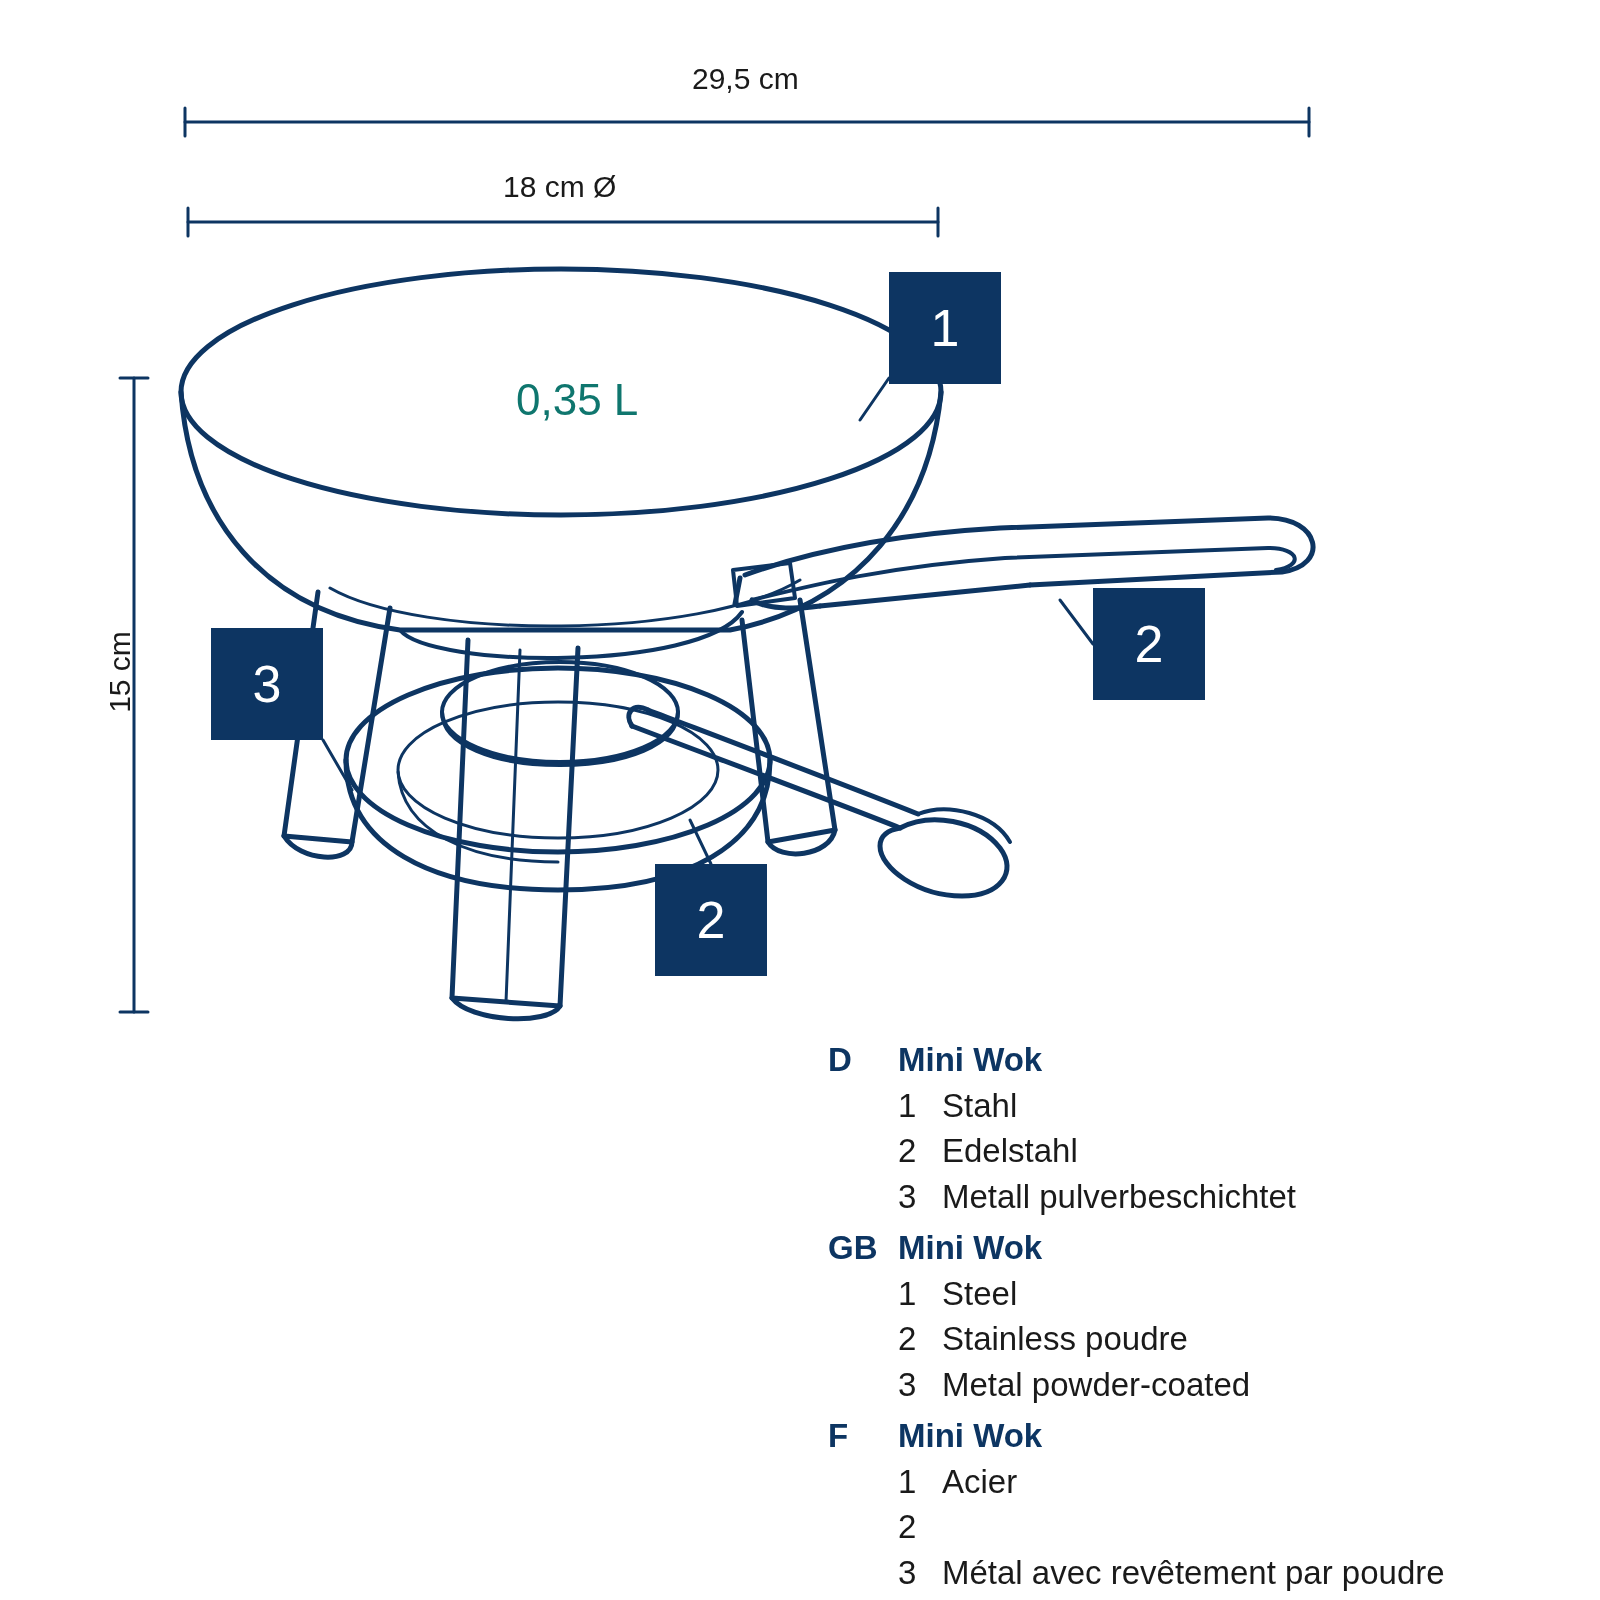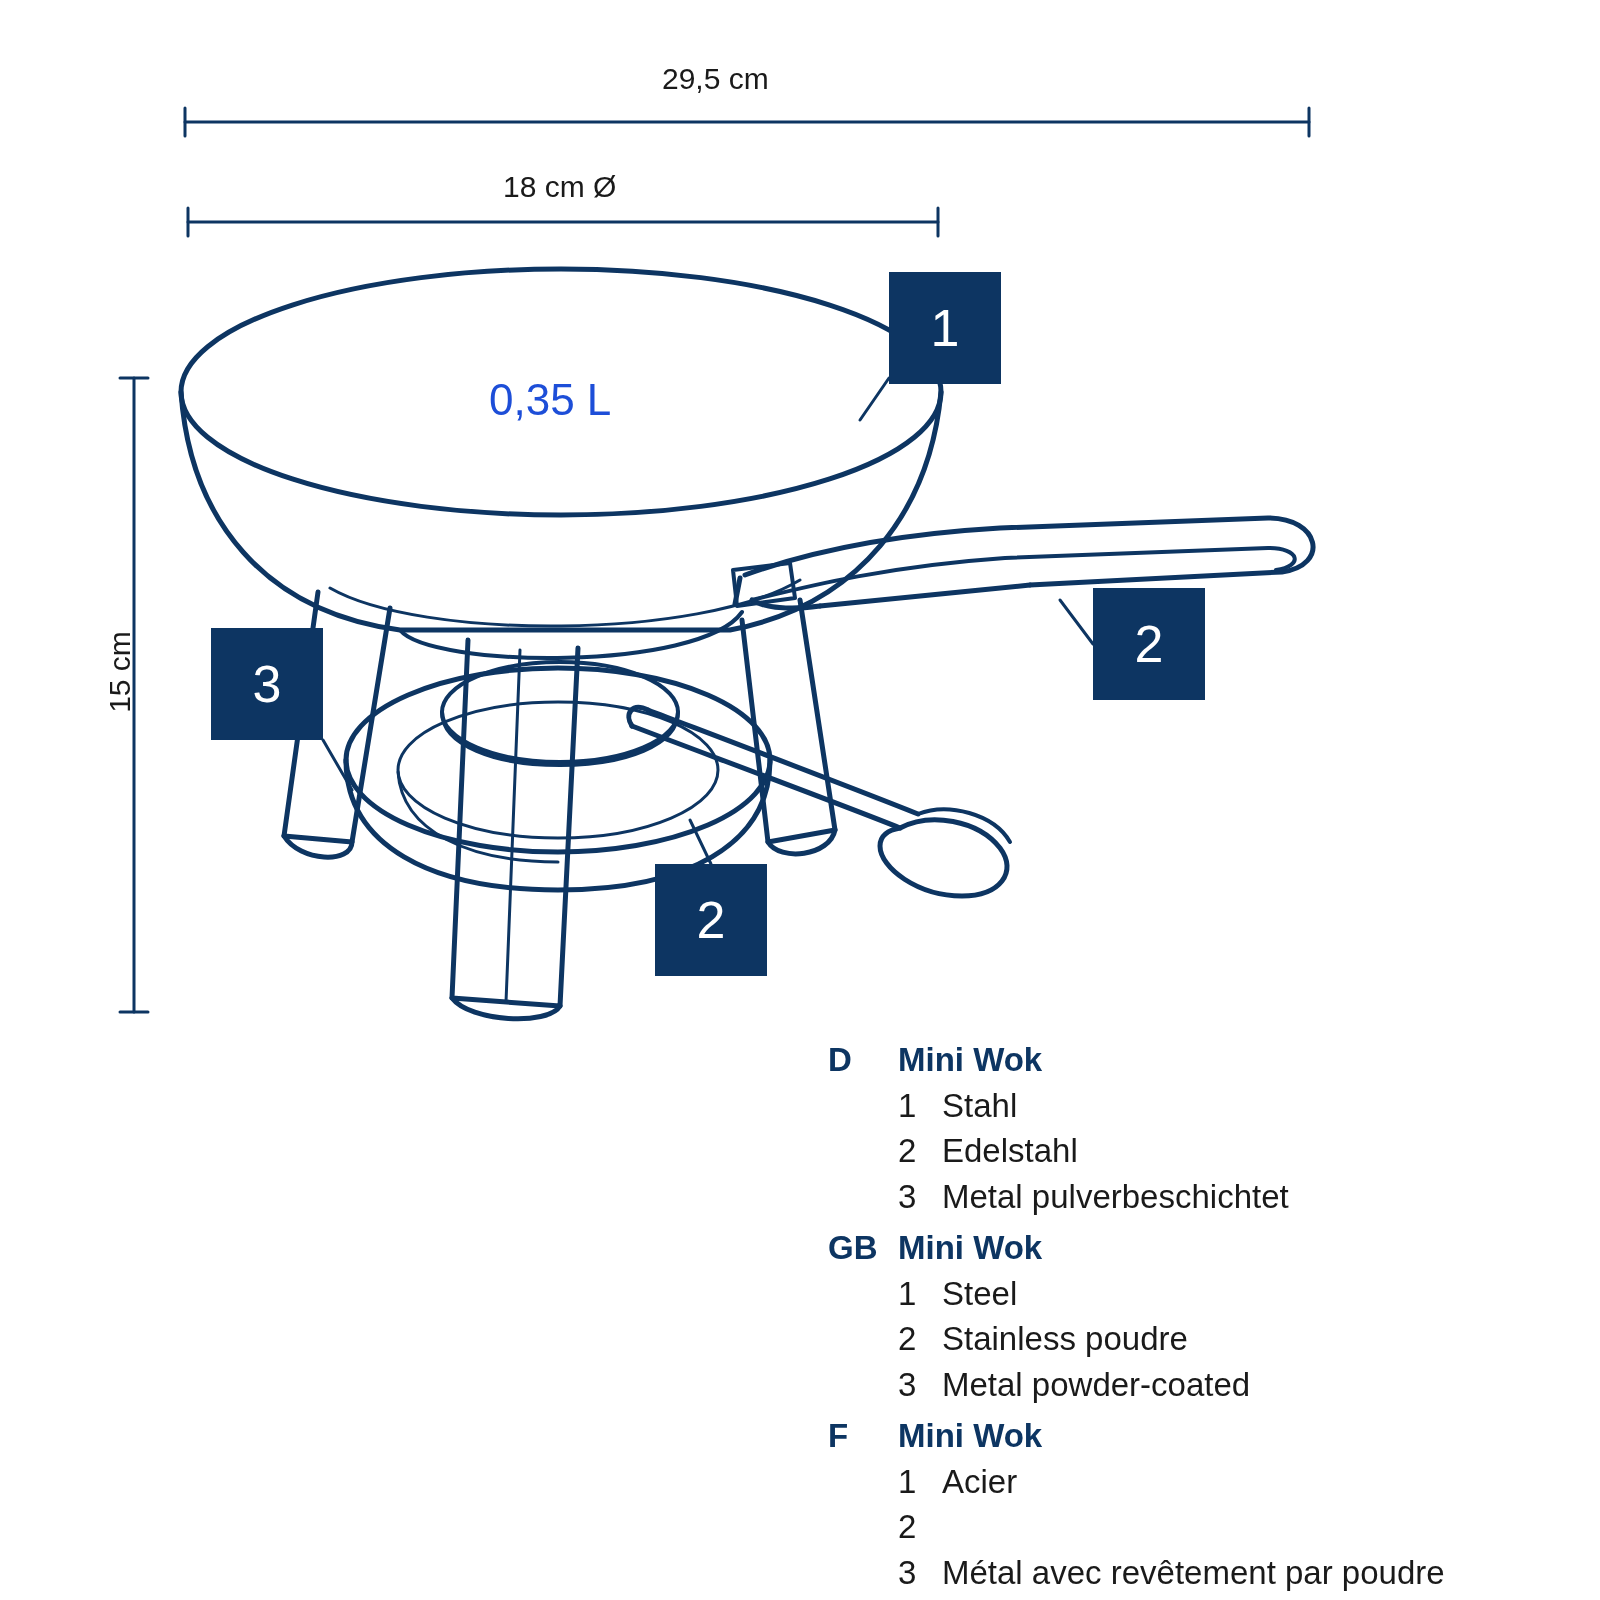--- a/index.html
+++ b/index.html
@@ -29,41 +29,41 @@
   }
 
   
   .dim-label {
     position: absolute;
     font-size: 30px;
     color: #1a1a1a;
     white-space: nowrap;
   }
   #dim-total-label {
-    left: 662px;
+    left: 692px;
     top: 62px;
     text-align: center;
   }
   #dim-diam-label {
     left: 503px;
     top: 170px;
     text-align: center;
   }
   #dim-height-label {
     left: 79px;
     top: 655px;
     transform: rotate(-90deg);
     transform-origin: center center;
   }
   #volume-label {
     position: absolute;
-    left: 489px;
+    left: 516px;
     top: 375px;
     font-size: 44px;
-    color: #1d4ed8;
+    color: #0f766e;
     white-space: nowrap;
   }
 
   
   .badge {
     position: absolute;
     width: 112px;
     height: 112px;
     background: #0d3562;
     color: #ffffff;
@@ -229,21 +229,21 @@
       <div class="legend-row">
         <span class="legend-num">1</span>
         <span class="legend-text">Stahl</span>
       </div>
       <div class="legend-row">
         <span class="legend-num">2</span>
         <span class="legend-text">Edelstahl</span>
       </div>
       <div class="legend-row">
         <span class="legend-num">3</span>
-        <span class="legend-text">Metal pulverbeschichtet</span>
+        <span class="legend-text">Metall pulverbeschichtet</span>
       </div>
     </div>
 
     <div class="legend-block">
       <div class="legend-head">
         <span class="legend-lang">GB</span>
         <span class="legend-title">Mini Wok</span>
       </div>
       <div class="legend-row">
         <span class="legend-num">1</span>

